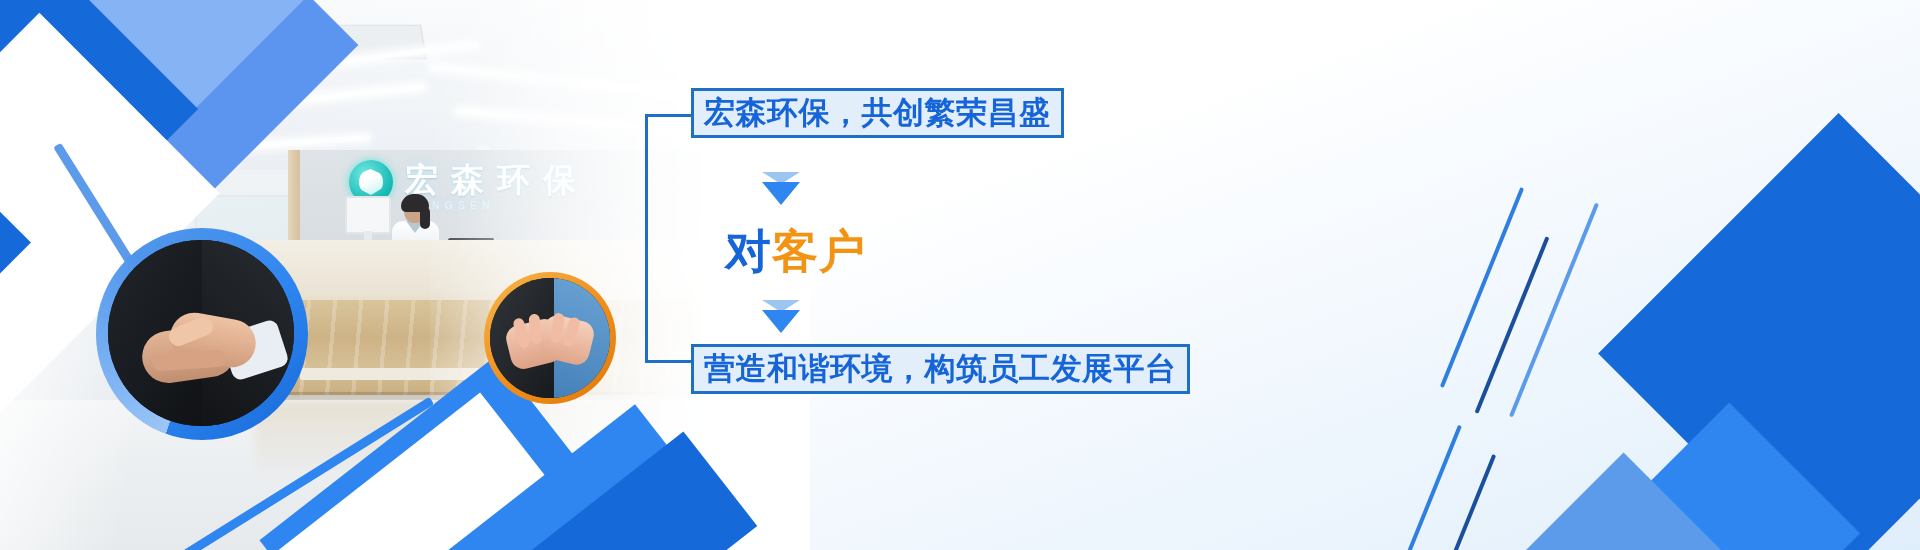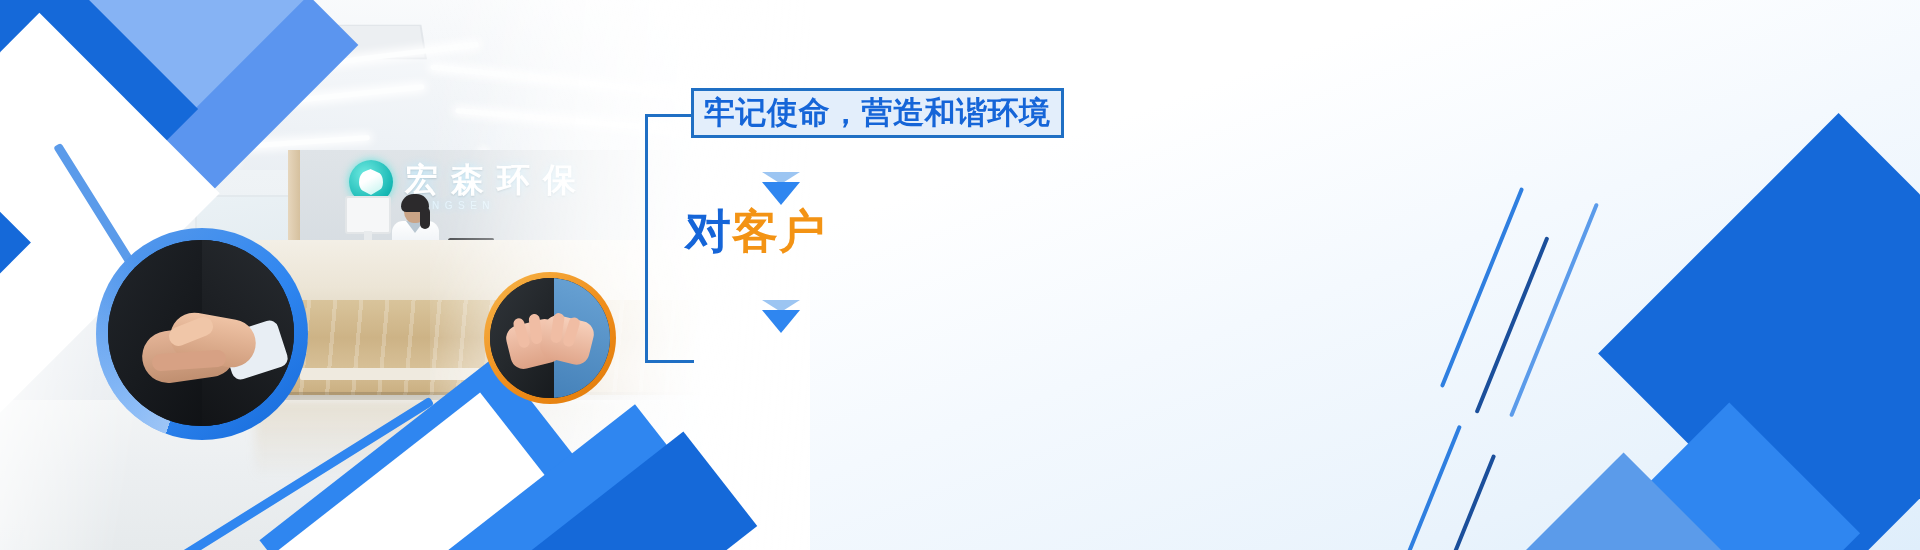--- a/index.html
+++ b/index.html
@@ -129,21 +129,21 @@
   .cf1{left:26px;top:40px;transform:rotate(-16deg);}
   .cf2{left:40px;top:36px;transform:rotate(-7deg);}
   .cf3{left:62px;top:35px;transform:rotate(8deg);}
   .cf4{left:76px;top:39px;transform:rotate(17deg);}
 
   
   #content{position:absolute;left:645px;top:72px;width:1120px;height:320px;}
   .bracket{position:absolute;left:0;top:42px;width:46px;height:243px;
     border-left:3px solid #1f6fc4;border-top:3px solid #1f6fc4;border-bottom:3px solid #1f6fc4;}
   .row{position:absolute;left:40px;display:flex;align-items:center;white-space:nowrap;}
-  .r1{top:16px;} .r2{top:136px;} .r3{top:272px;}
+  .r1{top:16px;} .r2{top:156px;margin-left:40px;} .r3{top:272px;}
   .lbl{font-size:46px;font-weight:700;letter-spacing:1px;line-height:1;}
   .lbl .b{color:#1565d8;}
   .lbl .o{color:#f39314;}
   .boxed{
     margin-left:6px;font-size:31px;font-weight:700;color:#1565d8;letter-spacing:.5px;
     background:#e3eefb;border:3px solid #1f6fc4;padding:5px 10px 6px;line-height:1.08;
   }
   .arrow{position:absolute;width:0;height:0;border-left:19px solid transparent;border-right:19px solid transparent;}
   .arrow-top{border-top:12px solid #9cc5f2;}
   .arrow-bot{border-top:23px solid #2f86f0;}
@@ -247,24 +247,25 @@
 
   <div id="content">
     <div class="bracket"></div>
 
     <div class="arrow arrow-top a1t"></div>
     <div class="arrow arrow-bot a1b"></div>
     <div class="arrow arrow-top a2t"></div>
     <div class="arrow arrow-bot a2b"></div>
 
     <div class="row r1">
-      <span class="boxed">牢记使命，营造和谐环境</span>
+      <span class="boxed">宏森环保，共创繁荣昌盛</span>
     </div>
 
     <div class="row r2">
       <span class="lbl"><span class="b">对</span><span class="o">客户</span></span>
     </div>
 
     <div class="row r3">
+      <span class="boxed">营造和谐环境，构筑员工发展平台</span>
     </div>
   </div>
 
 </div>
 
 </body></html>

